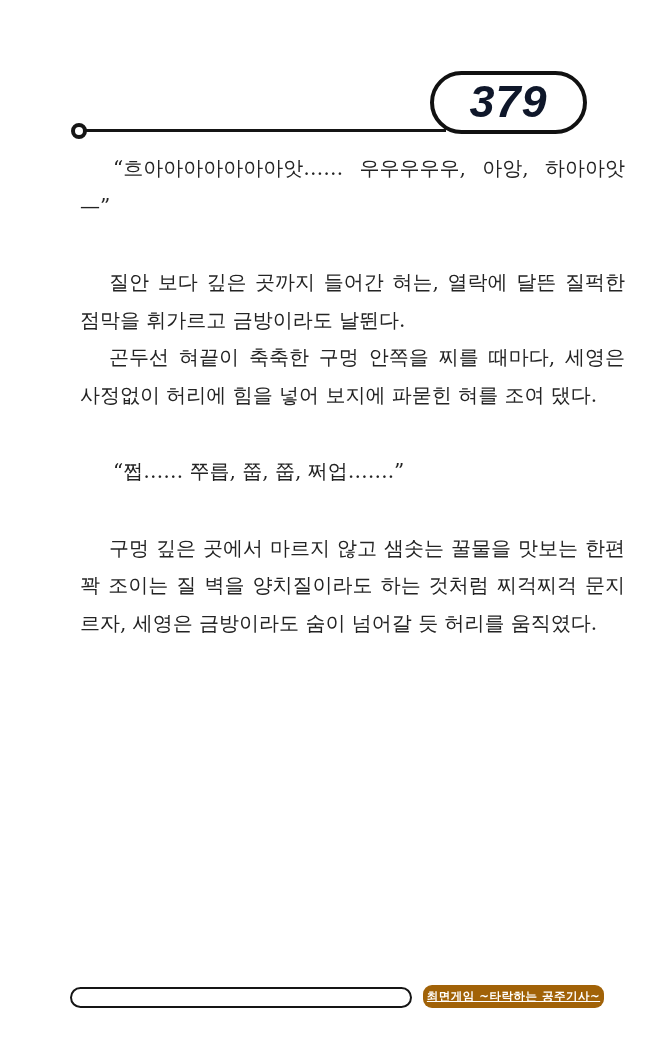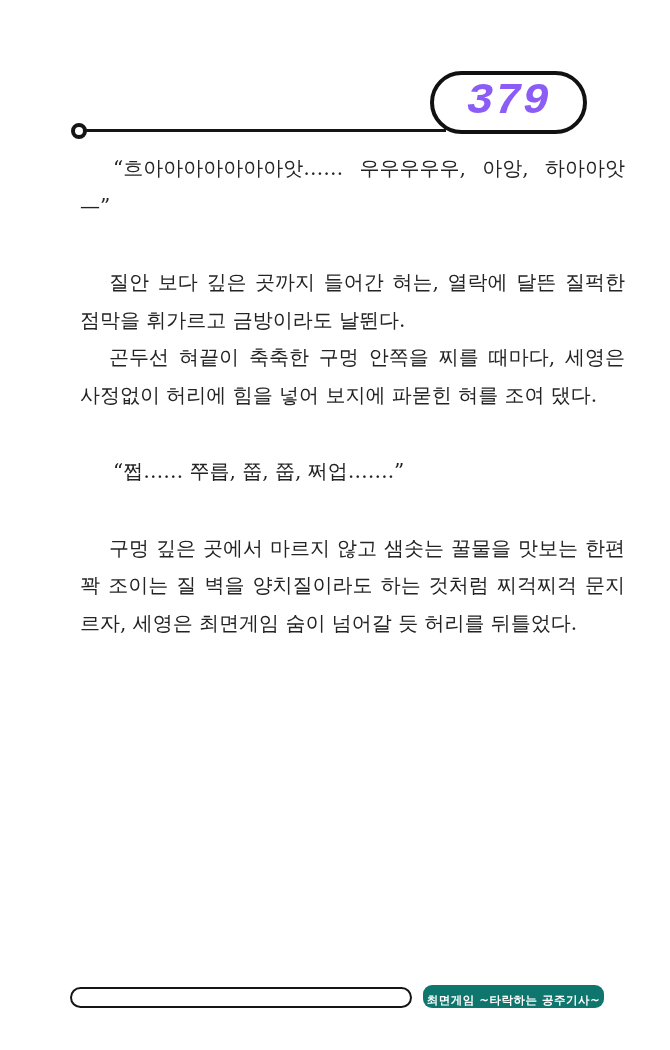--- a/index.html
+++ b/index.html
@@ -44,26 +44,26 @@
     height: 55px;
     background: #ffffff;
     border: 4px solid #111111;
     border-radius: 32px;
     z-index: 3;
     display: flex;
     align-items: center;
     justify-content: center;
   }
   .page-badge .num {
-    font-family: Liberation Mono, monospace;
+    font-family: Liberation Sans, sans-serif;
     font-weight: bold;
     font-style: italic;
     font-size: 45px;
     letter-spacing: 1px;
-    color: #8b5cf6;
+    color: #0f172a;
     line-height: 1;
     transform: translateY(-1px);
   }
 
   
   .text-body {
     position: absolute;
     left: 64px;
     top: 150px;
     width: 545px;
@@ -96,30 +96,31 @@
     border: 2px solid #151515;
     border-radius: 11px;
     background: #ffffff;
   }
   .footer-badge {
     position: absolute;
     left: 423px;
     top: 985px;
     width: 181px;
     height: 23px;
-    background: #0f766e;
+    background: #a16207;
     border-radius: 9px;
     color: #ffffff;
     font-family: "DejaVu Sans", sans-serif;
     font-weight: bold;
     font-size: 11.5px;
     display: flex;
-    align-items: flex-end;
+    align-items: center;
     justify-content: center;
     letter-spacing: 0.5px;
+    text-decoration: underline;
   }
 </style>
 </head>
 <body>
 
 <span class="rule-ring"></span>
 <div class="header-rule"></div>
 <div class="page-badge">
   <span class="num">379</span>
 </div>
@@ -129,20 +130,20 @@
       <p class="para dialogue">“흐아아아아아아아앗…… 우우우우우, 아앙, 하아아앗—”</p>
     </div>
     <div class="block">
       <p class="para">질안 보다 깊은 곳까지 들어간 혀는, 열락에 달뜬 질퍽한 점막을 휘가르고 금방이라도 날뛴다.</p>
       <p class="para">곤두선 혀끝이 축축한 구멍 안쪽을 찌를 때마다, 세영은 사정없이 허리에 힘을 넣어 보지에 파묻힌 혀를 조여 댔다.</p>
     </div>
     <div class="block">
       <p class="para dialogue">“쩝…… 쭈릅, 쭙, 쭙, 쩌업…….”</p>
     </div>
     <div class="block">
-      <p class="para">구멍 깊은 곳에서 마르지 않고 샘솟는 꿀물을 맛보는 한편 꽉 조이는 질 벽을 양치질이라도 하는 것처럼 찌걱찌걱 문지르자, 세영은 최면게임 숨이 넘어갈 듯 허리를 뒤틀었다.</p>
+      <p class="para">구멍 깊은 곳에서 마르지 않고 샘솟는 꿀물을 맛보는 한편 꽉 조이는 질 벽을 양치질이라도 하는 것처럼 찌걱찌걱 문지르자, 세영은 금방이라도 숨이 넘어갈 듯 허리를 움직였다.</p>
     </div>
   </div>
 
 <div class="footer-box"></div>
 <div class="footer-badge">
   <span>최면게임 ~타락하는 공주기사~</span>
 </div>
 
 </body></html>

